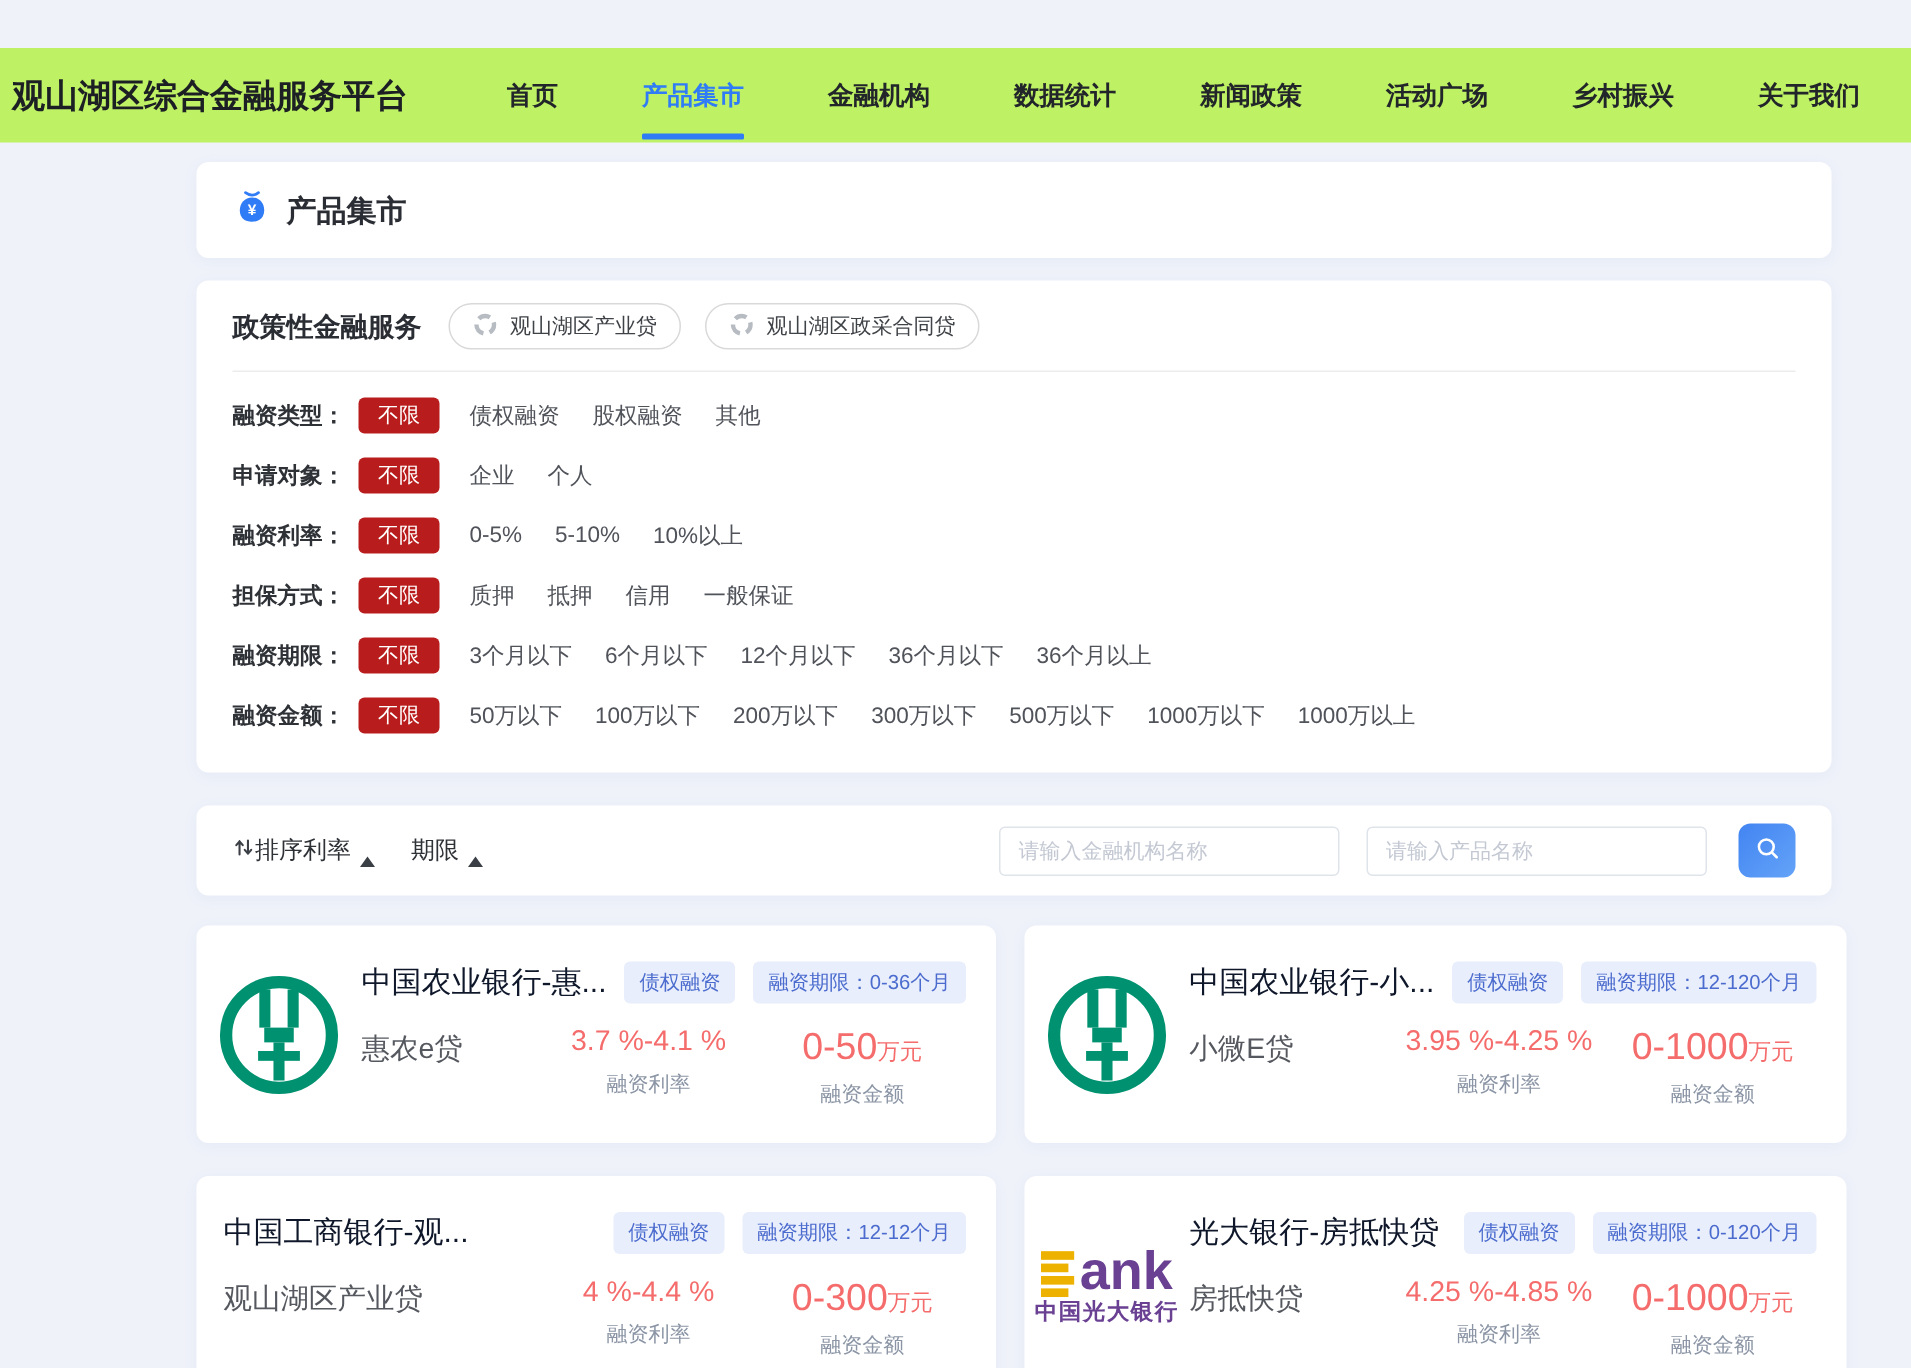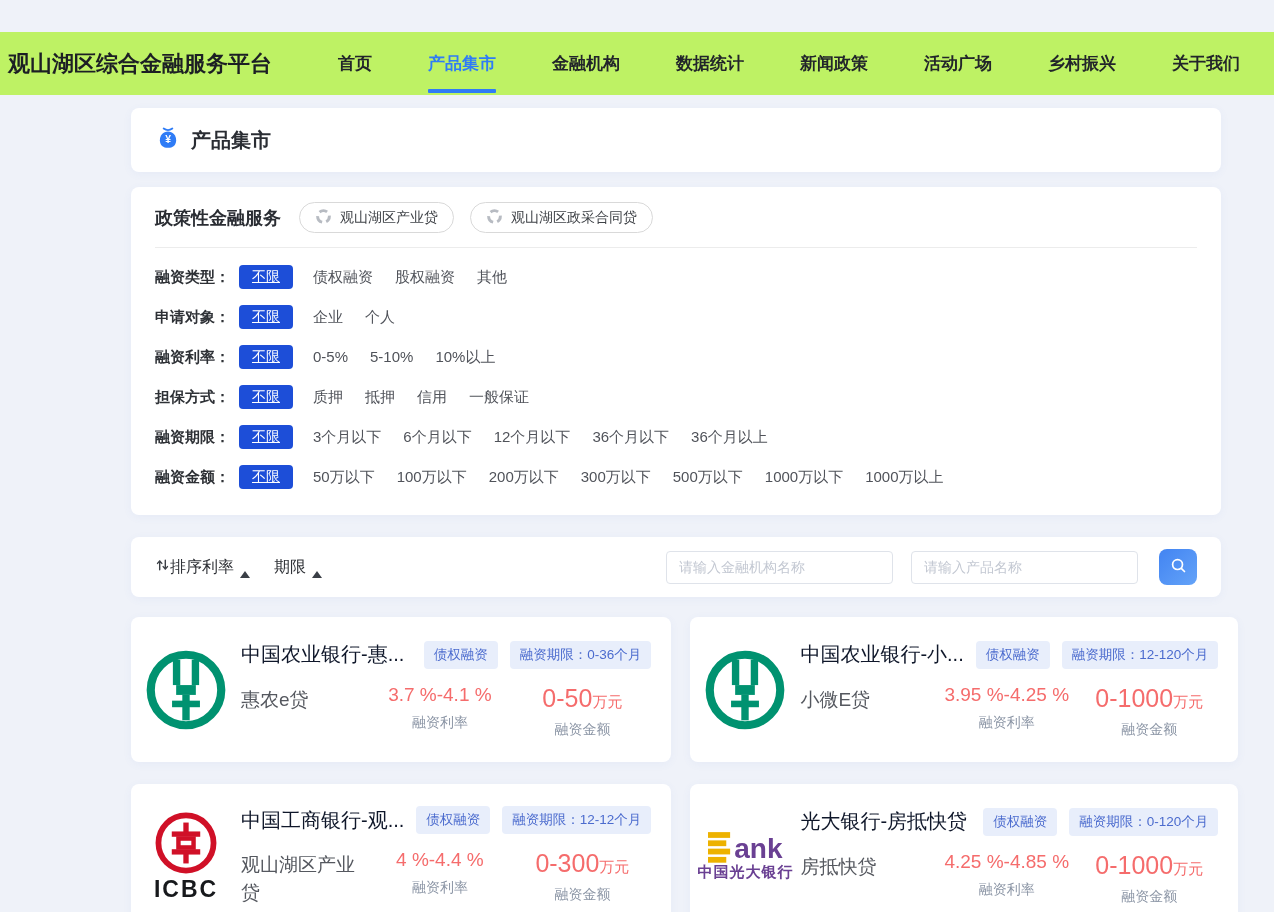--- a/index.html
+++ b/index.html
@@ -27,22 +27,22 @@
   .filter-panel { margin-top:15px; padding:0 24px 10px; }
   .policy-row { display:flex; align-items:center; gap:18px; padding:15px 0 14px; border-bottom:1px solid #ececec; }
   .policy-title { font-size:18px; font-weight:bold; color:#2a2d33; }
   .policy-buttons { display:flex; gap:16px; }
   .policy-pill { display:flex; align-items:center; gap:8px; background:#fff; border:1px solid #d9d9d9;
     border-radius:16px; height:31px; padding:0 15px; font-size:14px; color:#3f4247; cursor:pointer;
     font-family:inherit; }
   .filter-rows { padding-top:17px; }
   .filter-row { display:flex; align-items:center; height:24px; margin-bottom:16px; font-size:15px; }
   .filter-label { font-weight:bold; color:#2e3136; margin-right:9px; white-space:nowrap; }
-  .chip-selected { background:#1d4ed8; color:#fff; font-size:14px; border-radius:4px;
-    padding:3px 13px; margin-right:20px; cursor:pointer; white-space:nowrap;text-decoration:underline; }
+  .chip-selected { background:#b91c1c; color:#fff; font-size:14px; border-radius:4px;
+    padding:3px 13px; margin-right:20px; cursor:pointer; white-space:nowrap; }
   .filter-options { display:flex; gap:22px; }
   .filter-option { color:#50535a; cursor:pointer; white-space:nowrap; }
 
   
   .toolbar { margin-top:22px; height:60px; display:flex; align-items:center; padding:0 24px; }
   .sort-left { display:flex; align-items:center; }
   .sort-label { font-size:16px; color:#2e3136; font-weight:500; }
   .sort-options { display:flex; gap:24px; }
   .sort-option { display:flex; align-items:flex-end; gap:6px; font-size:16px; color:#2e3136; cursor:pointer; }
   .tri-up { width:0; height:0; border-left:5px solid transparent; border-right:5px solid transparent;
@@ -61,21 +61,21 @@
   .card { height:145px; background:#fff; border-radius:8px; box-shadow:0 2px 10px rgba(90,120,200,.06);
     display:flex; align-items:center; padding:0 20px 0 18px; cursor:pointer; }
   .card-logo { width:74px; flex-shrink:0; margin-right:18px; display:flex; flex-direction:column;
     align-items:center; justify-content:center; }
   .card .logo-abc, .card .logo-icbc, .card .logo-ceb { display:none; }
   .card[data-logo="abc"] .logo-abc { display:block; }
   .card[data-logo="icbc"] .logo-icbc { display:flex; flex-direction:column; align-items:center; gap:1px; }
   .card[data-logo="ceb"] .logo-ceb { display:flex; flex-direction:column; align-items:center; }
   .icbc-caption { font-size:23px; font-weight:800; letter-spacing:2px; color:#17191c; }
   .ceb-word { display:flex; align-items:flex-end; gap:1px; }
-  .ceb-ank { font-size:28px; line-height:1; font-weight:bold; color:#6a4093; }
+  .ceb-ank { font-size:36px; line-height:1; font-weight:bold; color:#6a4093; }
   .ceb-caption { margin-top:0; font-size:15px; font-weight:bold; color:#6a4093; letter-spacing:1px; white-space:nowrap; }
 
   .card-body { flex:1; min-width:0; }
   .card-top { display:flex; align-items:center; margin-bottom:15px; }
   .bank-name { flex:1; min-width:0; font-size:20px; color:#0f172a; white-space:nowrap; overflow:hidden; }
   .tag { background:#e8eefb; color:#4b6bce; font-size:13.5px; border-radius:4px;
     padding:5px 10px; margin-left:12px; white-space:nowrap; }
   .card-main { display:flex; align-items:flex-start; }
   .product-name { flex:1; min-width:0; font-size:19px; color:#55585f; line-height:1.45; padding-top:2px; }
   .metric { text-align:center; }
@@ -358,37 +358,20 @@
             </div>
             <div class="metric amount-metric">
               <div class="amount-value"><span class="amount-num">0-1000</span><span class="amount-unit">万元</span></div>
               <div class="metric-label">融资金额</div>
             </div>
           </div>
         </div>
       </article>
 
       <article class="card" data-logo="icbc">
-        <div class="card-logo">
-
-          <div class="logo-icbc">
-            <svg width="64" height="64" viewBox="0 0 72 72">
-              <circle cx="36" cy="36" r="31" fill="none" stroke="#d01027" stroke-width="6.5"></circle>
-              <g fill="#d01027">
-                <rect x="33" y="13" width="6" height="11"></rect>
-                <rect x="20" y="23" width="32" height="6"></rect>
-                <rect x="20" y="43" width="32" height="6"></rect>
-                <rect x="33" y="48" width="6" height="11"></rect>
-              </g>
-              <rect x="27.5" y="31" width="17" height="10" fill="none" stroke="#d01027" stroke-width="5"></rect>
-            </svg>
-            <div class="icbc-caption">ICBC</div>
-          </div>
-
-        </div>
         <div class="card-body">
           <div class="card-top">
             <span class="bank-name">中国工商银行-观...</span>
             <span class="tag">债权融资</span>
             <span class="tag">融资期限：12-12个月</span>
           </div>
           <div class="card-main">
             <div class="product-name">观山湖区产业贷</div>
             <div class="metric rate-metric">
               <div class="rate-value">4 %-4.4 %</div>

